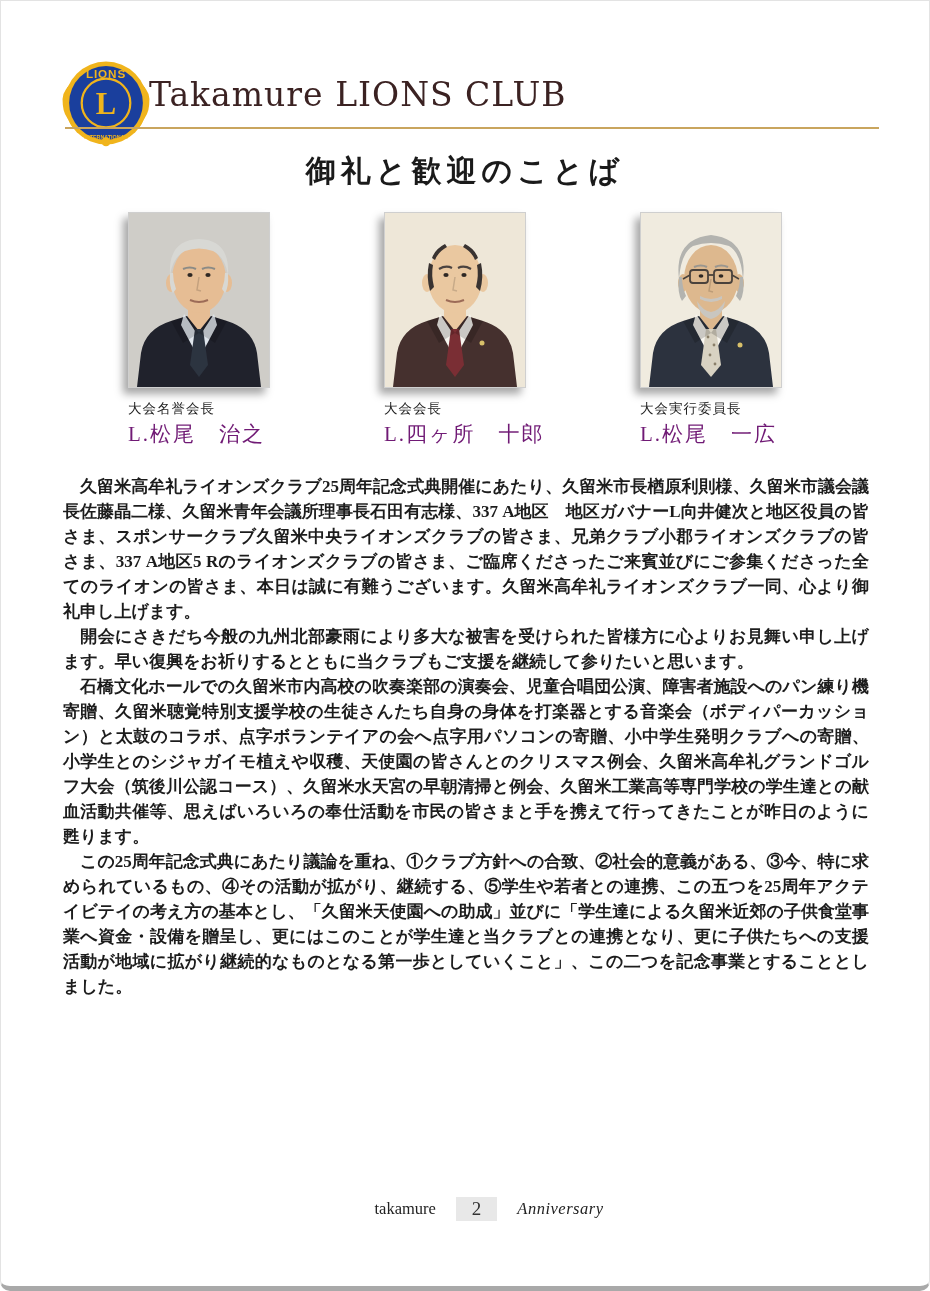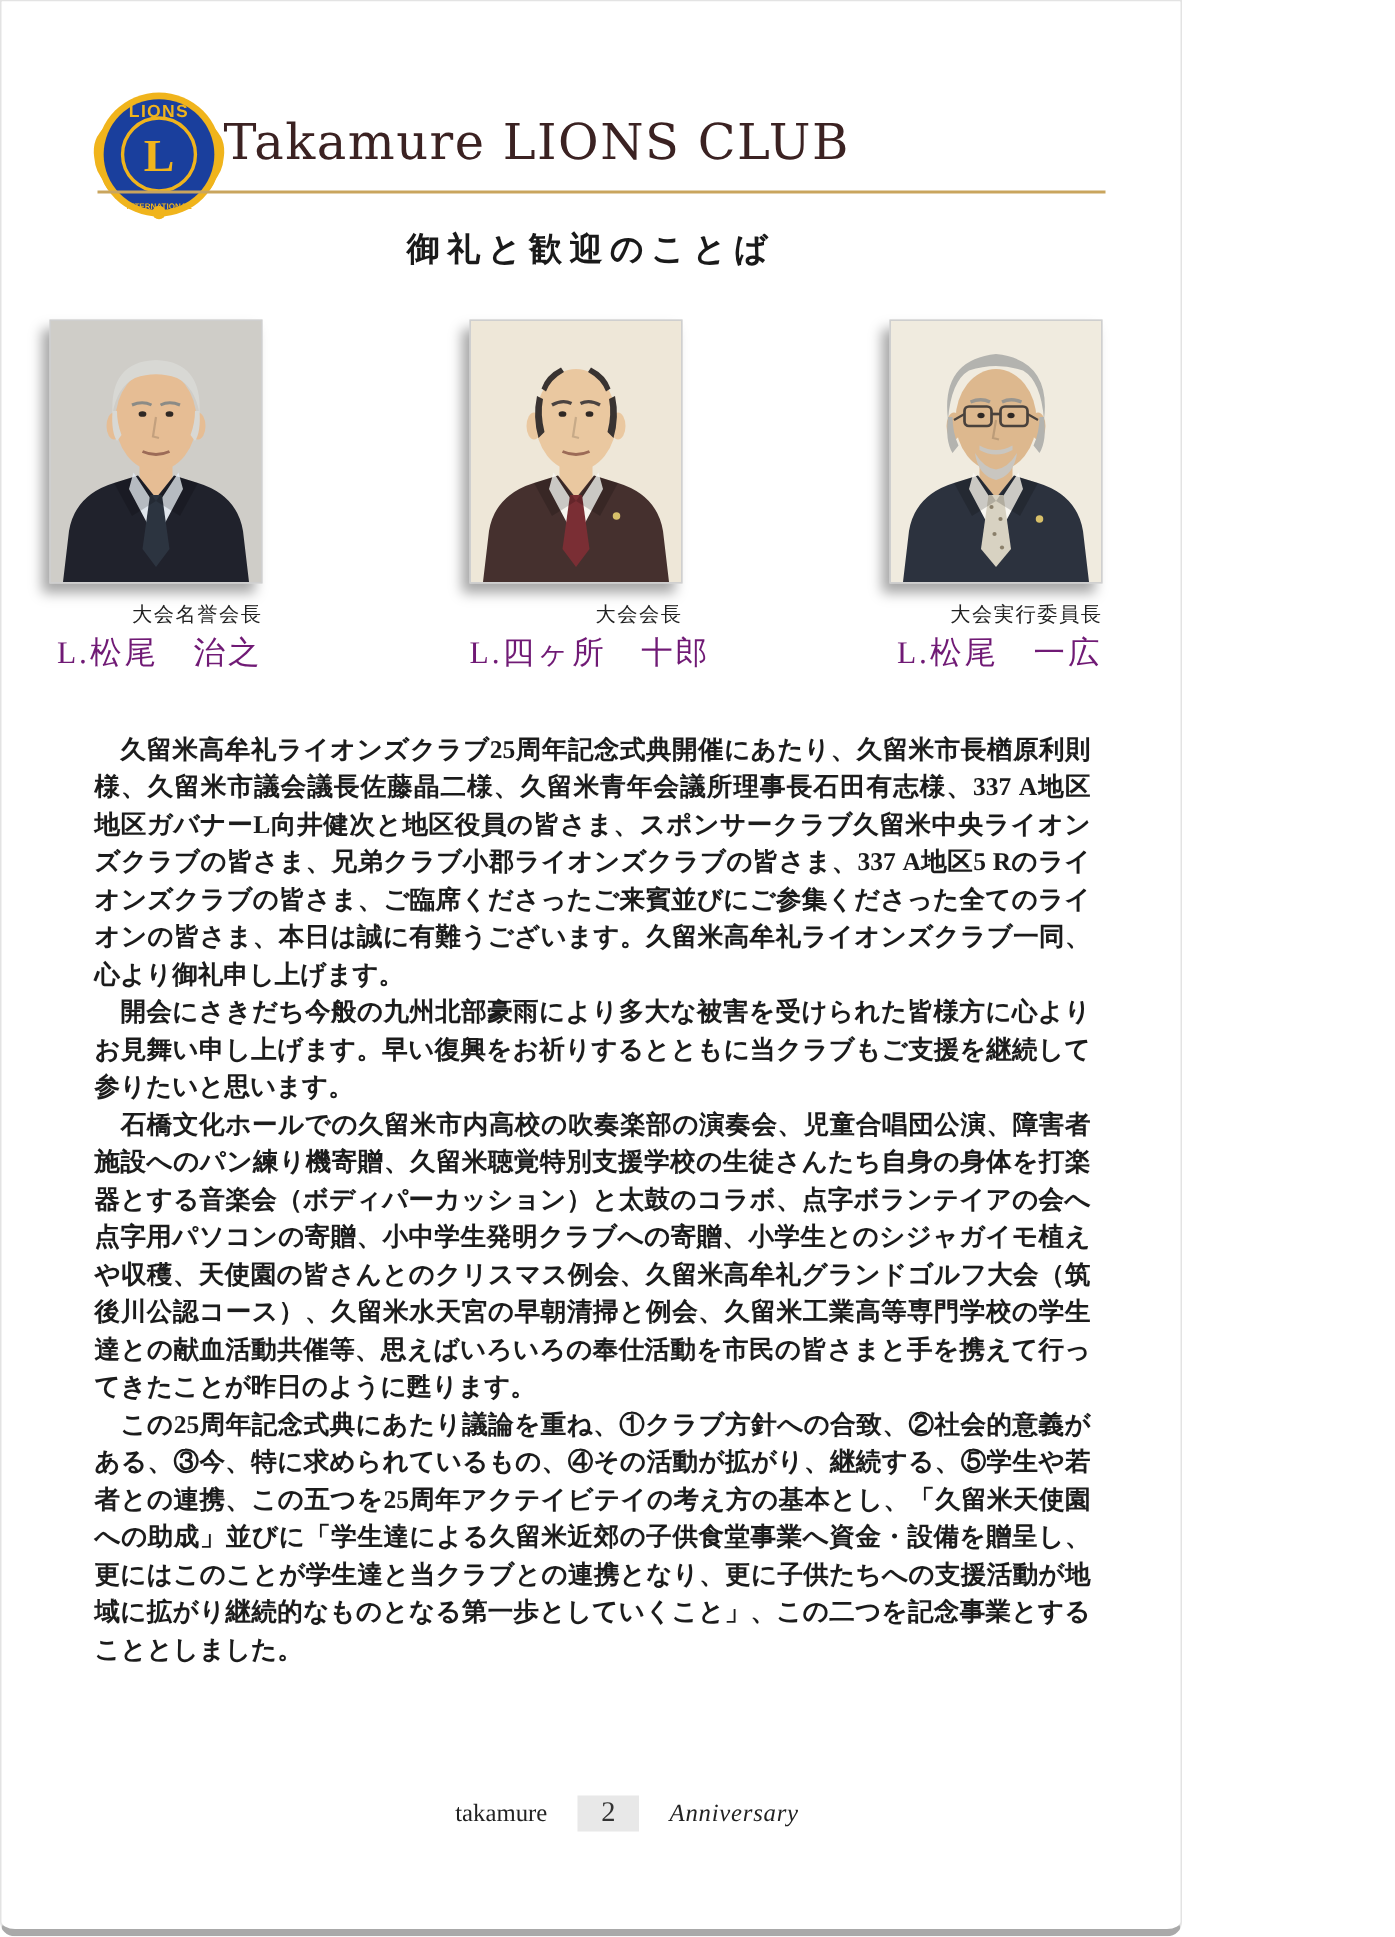--- a/index.html
+++ b/index.html
@@ -1,18 +1,18 @@
 <!DOCTYPE html>
 <html><head>
 <meta charset="utf-8">
 <style>
   html,body{margin:0;padding:0;background:#fff;}
   .page{
     position:relative;
-    width:788px;height:1291px;
+    width:930px;height:1291px;
     box-sizing:border-box;
     background:#fff;
     border:1px solid #e3e3e3;
     border-bottom:5px solid #a9a9a9;
     border-radius:0 0 10px 10px;
     overflow:hidden;
     font-family:"Liberation Serif","DejaVu Serif",serif;
     color:#1c1c1c;
   }
   
@@ -21,29 +21,29 @@
   .logo svg{width:100%;height:100%;}
   .club-name{
     position:absolute;left:148px;top:74px;
     font-family:"DejaVu Serif","Liberation Serif",serif;
     font-size:33px;color:#3b2222;letter-spacing:1px;
   }
   .header-rule{position:absolute;left:64px;right:50px;top:126px;height:2px;background:#c9a55e;}
   
   .doc-title{
     margin:20px 0 0;text-align:center;font-weight:600;
-    font-size:22px;letter-spacing:5px;color:#1a1a1a;
+    font-size:30px;letter-spacing:5px;color:#1a1a1a;
   }
   
   .officials{
     margin-top:20px;
     display:flex;justify-content:center;gap:114px;
     transform:translateX(-10px);
   }
-  .official{width:142px;margin:12px;text-align:right;}
+  .official{width:142px;margin:0;text-align:left;}
   .photo{
     width:140px;height:174px;background:#ddd;
     border:1px solid #cfcfcf;
     box-shadow:-5px 6px 8px rgba(0,0,0,0.35);
   }
   .photo svg{display:block;width:100%;height:100%;}
   .role{margin-top:12px;font-size:13.5px;color:#222;letter-spacing:1px;}
   .name{margin-top:2px;font-size:21px;color:#701a75;letter-spacing:2px;white-space:nowrap;}
   
   .body-text{

